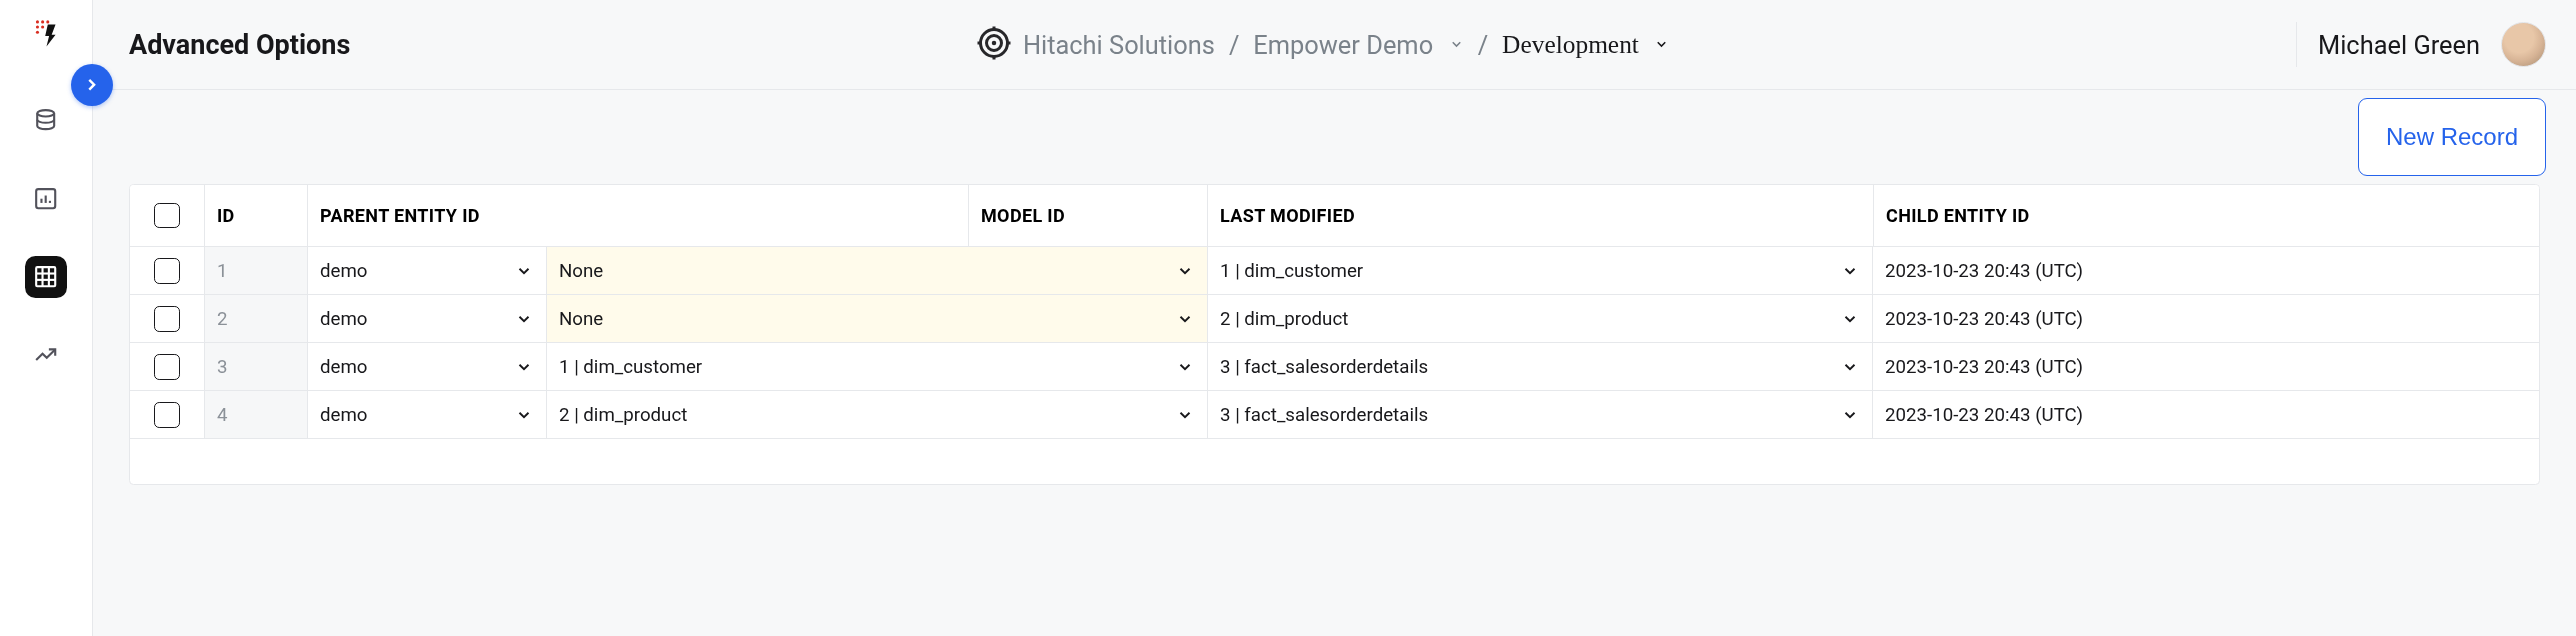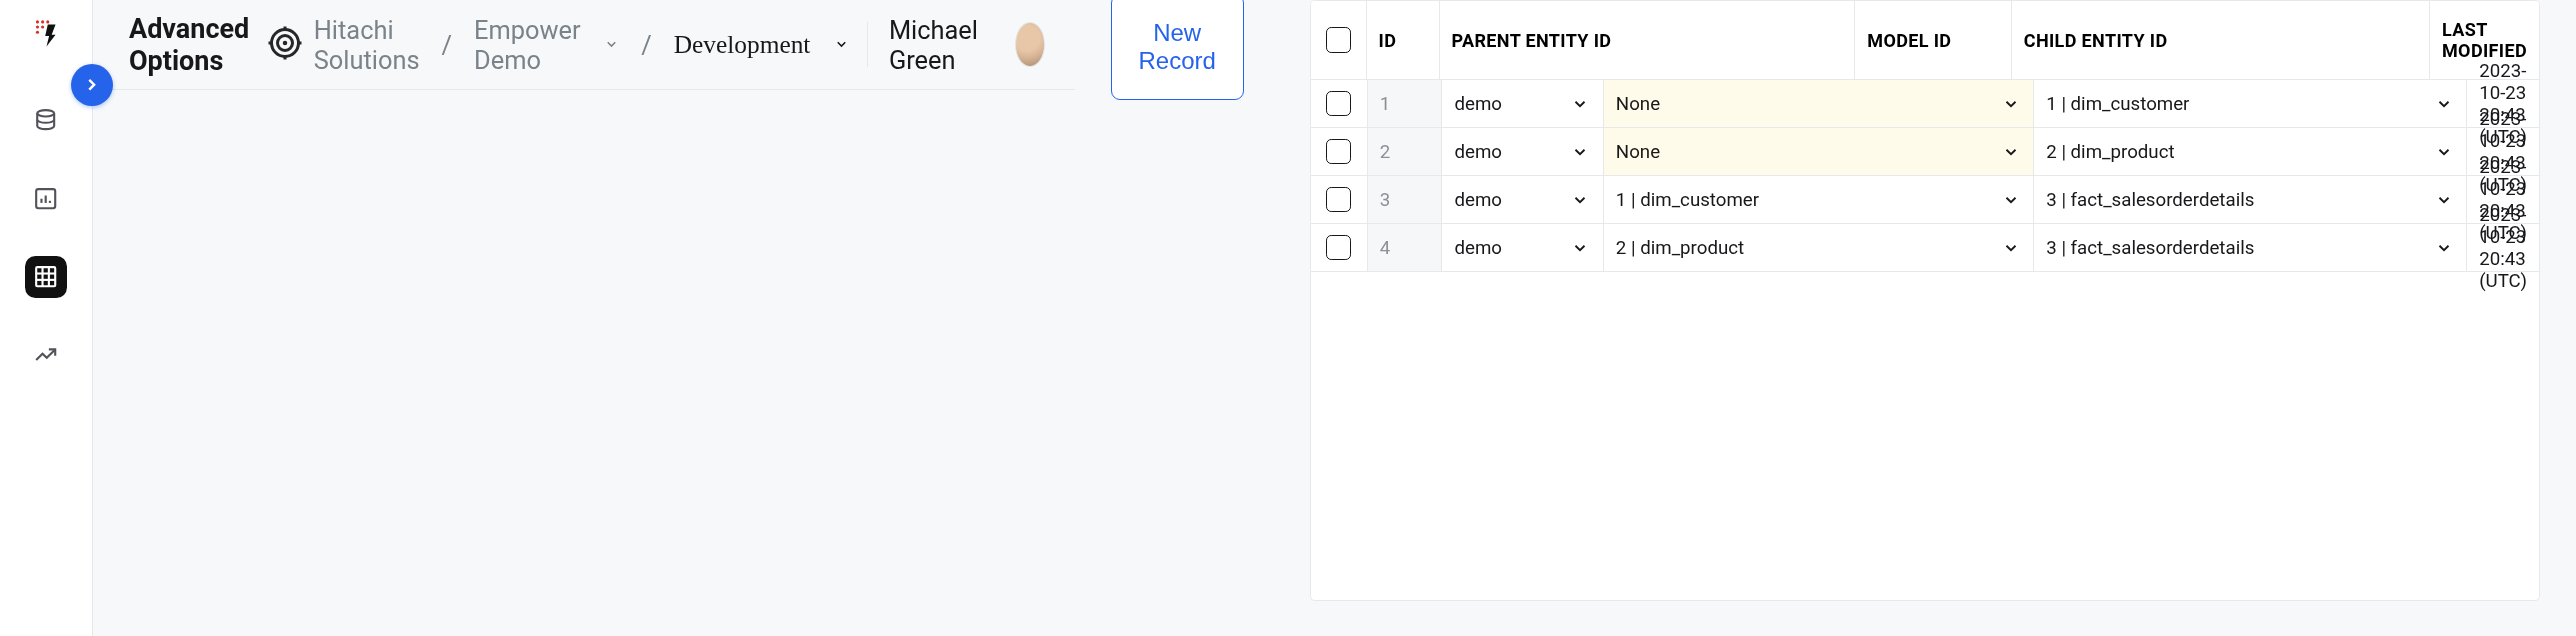--- a/index.html
+++ b/index.html
@@ -73,21 +73,21 @@
       stroke: #fff;
       fill: none;
       stroke-width: 3;
     }
 
     
     .main {
       flex: 1;
       min-width: 0;
       display: flex;
-      flex-direction: row;
+      flex-direction: column;
     }
     .header {
       height: 90px;
       border-bottom: 0.7px solid #e6e8eb;
       display: flex;
       align-items: center;
       padding-left: 36px;
       padding-right: 30px;
       gap: 18px;
       background: #f7f8f9;
@@ -106,21 +106,21 @@
     }
     .breadcrumb-icon svg {
       stroke: #27272a;
       fill: none;
       stroke-width: 2;
     }
     .breadcrumb {
       font-size: 25.4px;
       display: flex;
       align-items: center;
-      gap: 22px;
+      gap: 14px;
     }
     .breadcrumb .muted {
       color: #7a828a;
     }
     .breadcrumb .strong {
       color: #18181b;
       font-weight: 500;
       font-family: Liberation Serif, serif;
     }
     .caret {
@@ -404,22 +404,22 @@
   </div>
 
   <div class="table-wrap">
     <div class="thead">
       <div class="th col-check">
         <span class="chk"></span>
       </div>
       <div class="th col-id">ID</div>
       <div class="th col-parent">PARENT ENTITY ID</div>
       <div class="th col-model">MODEL ID</div>
+      <div class="th col-last">LAST MODIFIED</div>
       <div class="th col-child">CHILD ENTITY ID</div>
-      <div class="th col-last">LAST MODIFIED</div>
     </div>
 
     <div id="tbody">
         <div class="row">
           <div class="cell col-check">
             <span class="chk"></span>
           </div>
           <div class="cell col-id muted-cell">1</div>
           <div class="cell col-model">
             <span class="dd">

